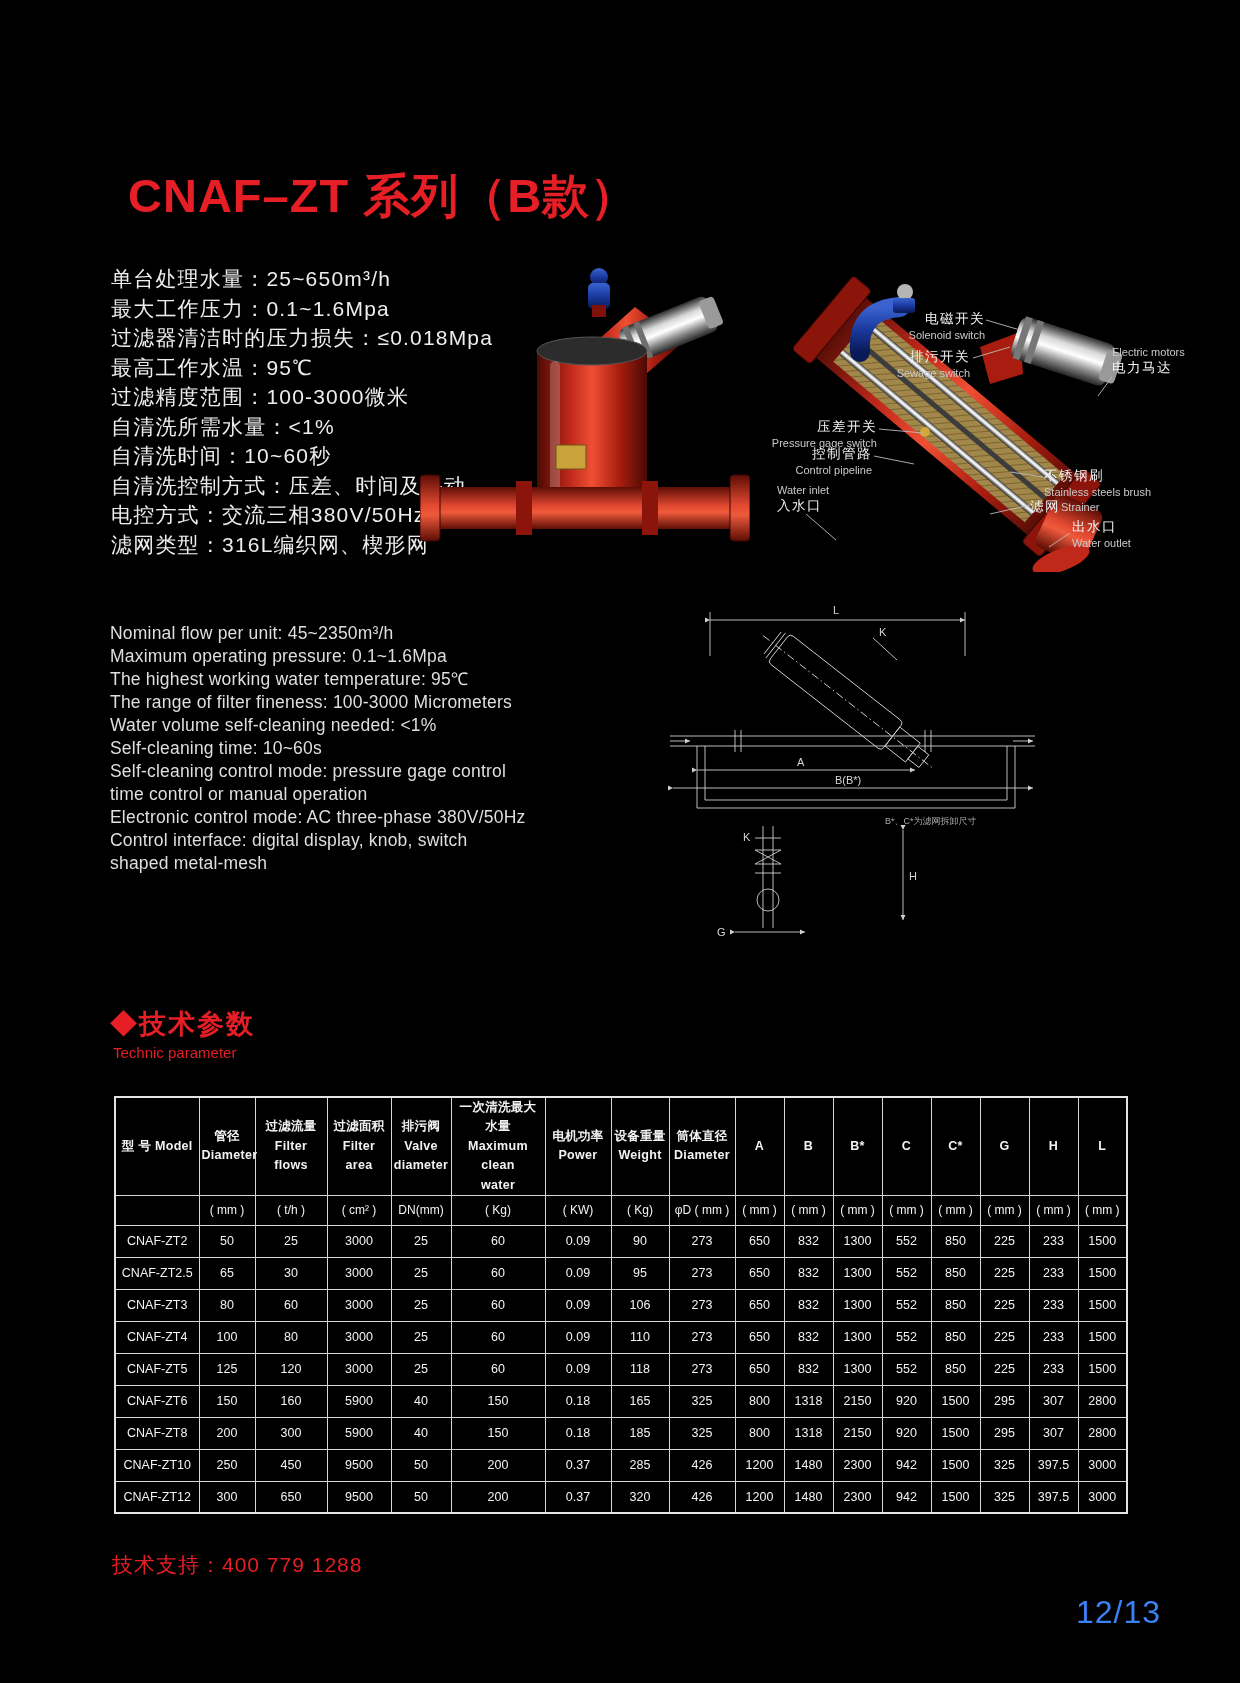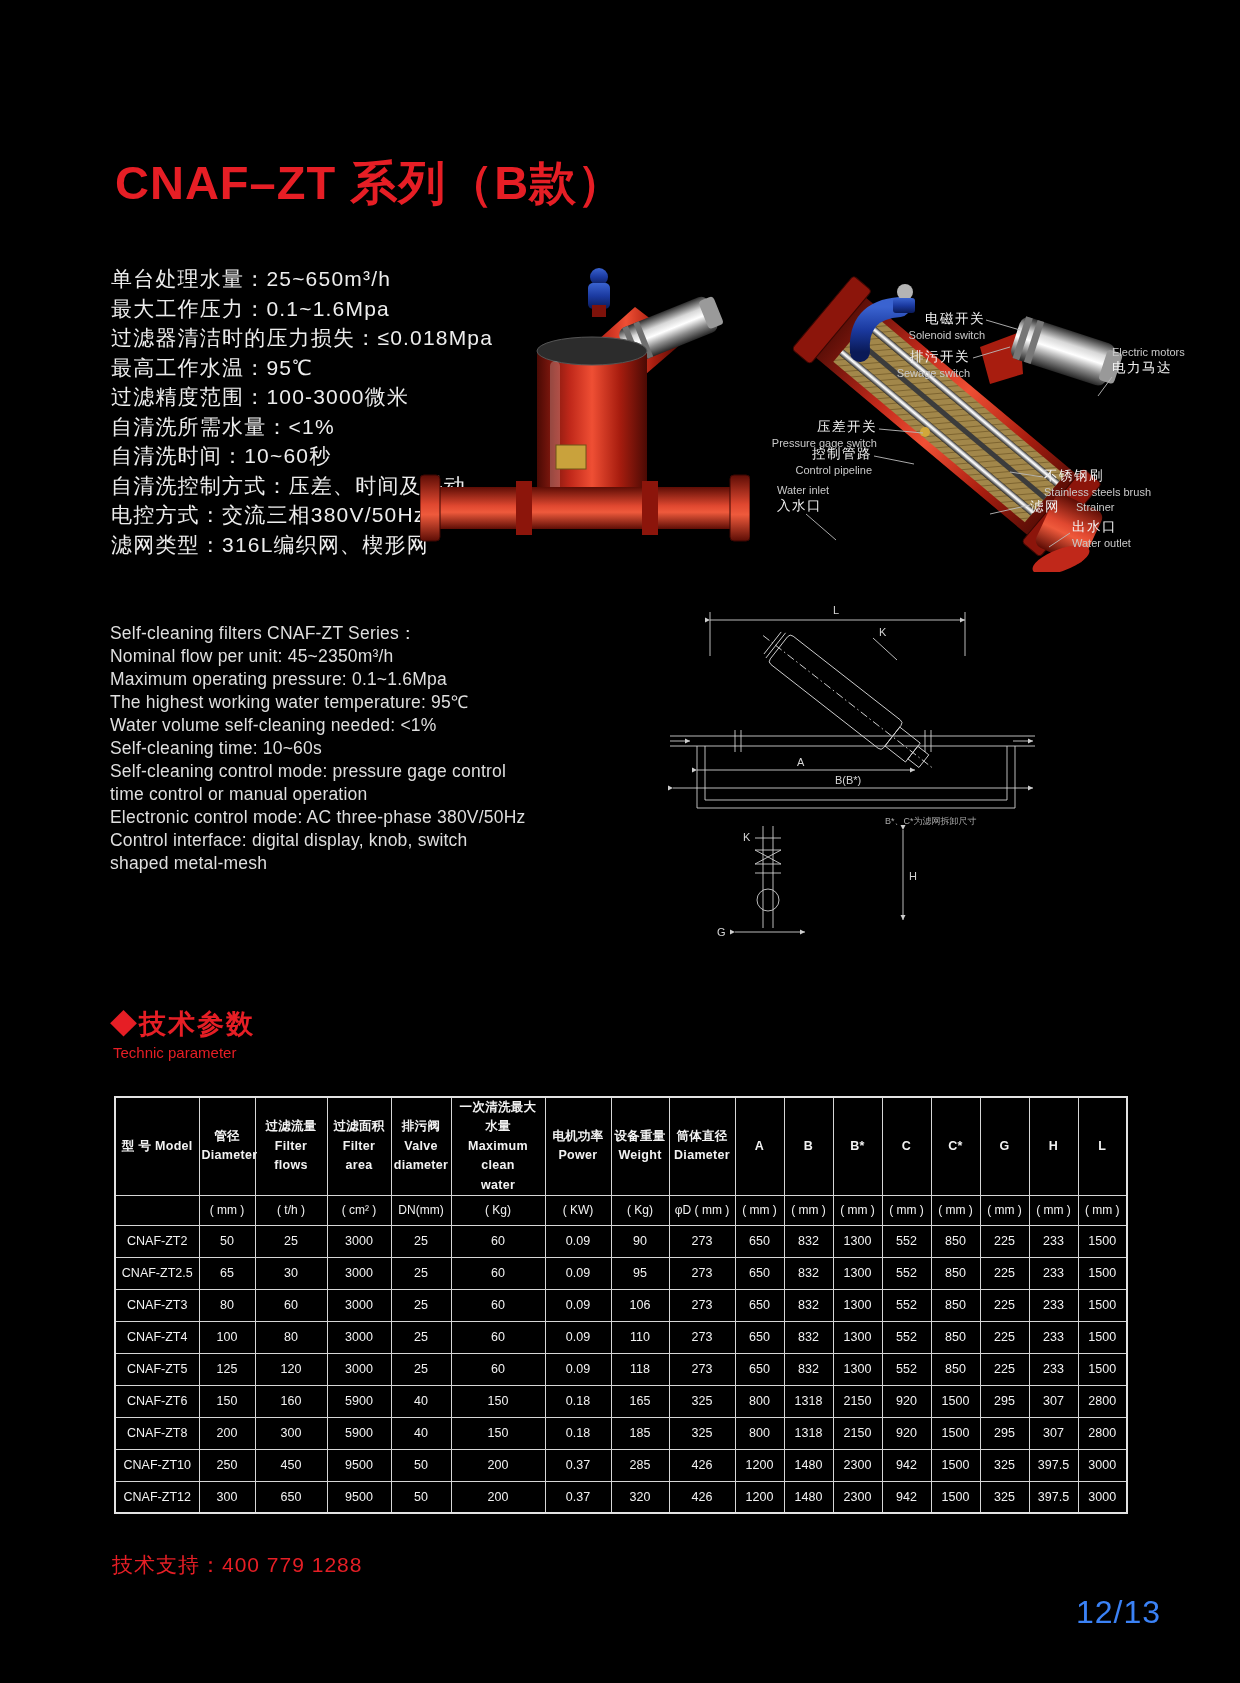--- a/index.html
+++ b/index.html
@@ -1,36 +1,36 @@
 <!DOCTYPE html>
 <html style="--accent: #e61e25;"><head>
 <meta charset="utf-8">
 <style>
   * { box-sizing: border-box; }
   html,body { margin:0; padding:0; background:#000; }
   body { font-family:"Liberation Sans", sans-serif; }
   .page { position:relative; width:1240px; height:1683px; background:#000; overflow:hidden; color:#eee; }
 
-  .title { position:absolute; left:113px; top:150px; margin:2px; font-size:47px; font-weight:bold;
+  .title { position:absolute; left:113px; top:150px; margin:15px; font-size:47px; font-weight:bold;
            color:var(--accent,#e61e25); letter-spacing:1px; white-space:nowrap; }
 
   .specs-cn { position:absolute; left:111px; top:264px; font-size:21px; color:#ededed;
               line-height:29.5px; letter-spacing:1.2px; }
   .specs-en { position:absolute; left:110px; top:622px; font-size:17.5px; color:#dfdfdf;
               line-height:23px; letter-spacing:.2px; }
   .spec-line, .spec-line-en { white-space:nowrap; }
 
   .render { position:absolute; }
 
   .callout { position:absolute; line-height:1.3; }
   .callout .co-cn { font-size:13.5px; color:#f2f2f2; letter-spacing:1.5px; white-space:nowrap; }
   .callout .co-en { font-size:11px; color:#c9c9c9; white-space:nowrap; }
   .co-right { text-align:right; }
   .co-inline .co-cn, .co-inline .co-en { display:inline; vertical-align:middle; }
-  .co-inline .co-en { margin-left:16px; }
+  .co-inline .co-en { margin-left:1px; }
 
   .section-title { position:absolute; left:110px; top:1006px; font-size:27px; font-weight:bold;
                    color:var(--accent,#e61e25); letter-spacing:2px; }
   .section-sub { position:absolute; left:113px; top:1044px; font-size:15px; color:var(--accent,#e61e25); }
 
   table.params { position:absolute; left:114px; top:1096px; width:1012px; border-collapse:collapse;
                  table-layout:fixed; background:#000; color:#f2f2f2; border:2.5px solid #e3e3e3; }
   table.params th, table.params td { border:1.5px solid #d6d6d6; text-align:center; vertical-align:middle; padding:0 2px; }
   tr.hdr th { height:88px; font-size:12.5px; font-weight:bold; white-space:pre-line; line-height:1.55; letter-spacing:.3px; }
   tr.units th { height:30px; font-size:12px; font-weight:normal; }
@@ -57,24 +57,24 @@
       <div class="spec-line">过滤精度范围：100-3000微米</div>
       <div class="spec-line">自清洗所需水量：&lt;1%</div>
       <div class="spec-line">自清洗时间：10~60秒</div>
       <div class="spec-line">自清洗控制方式：压差、时间及手动</div>
       <div class="spec-line">电控方式：交流三相380V/50Hz</div>
       <div class="spec-line">滤网类型：316L编织网、楔形网</div>
     </div>
 
   <div class="specs-en">
 
-  <div class="spec-line-en">Self-cleaning filters CNAF-ZT Series：</div>
       <div class="spec-line-en">Nominal flow per unit: 45~2350m³/h</div>
       <div class="spec-line-en">Maximum operating pressure: 0.1~1.6Mpa</div>
       <div class="spec-line-en">The highest working water temperature: 95℃</div>
+      <div class="spec-line-en">The range of filter fineness: 100-3000 Micrometers</div>
       <div class="spec-line-en">Water volume self-cleaning needed: &lt;1%</div>
       <div class="spec-line-en">Self-cleaning time: 10~60s</div>
       <div class="spec-line-en">Self-cleaning control mode: pressure gage control</div>
       <div class="spec-line-en">time control or manual operation</div>
       <div class="spec-line-en">Electronic control mode: AC three-phase 380V/50Hz</div>
       <div class="spec-line-en">Control interface: digital display, knob, switch</div>
       <div class="spec-line-en">shaped metal-mesh</div>
     </div>
 
   <svg class="render" style="left:420px; top:255px;" width="330" height="320" viewBox="0 0 330 320">

